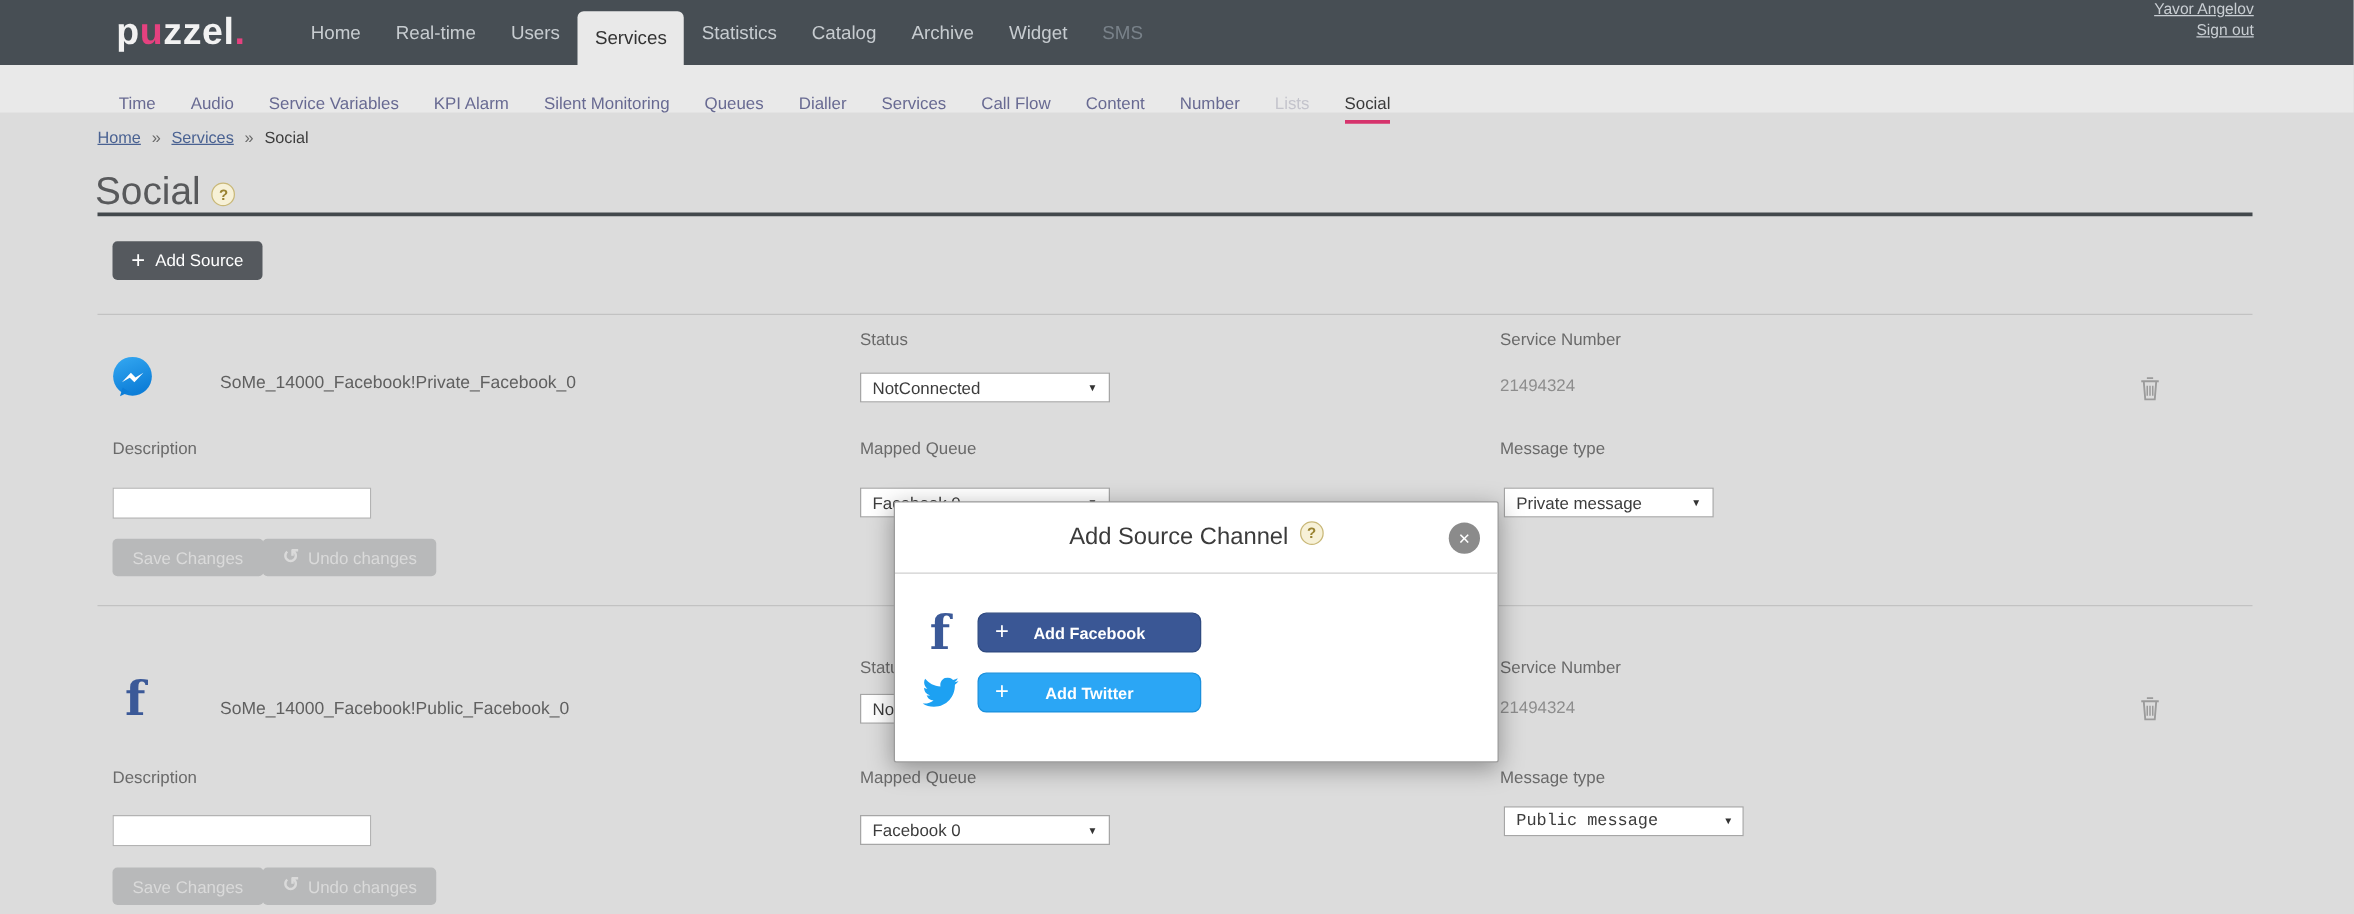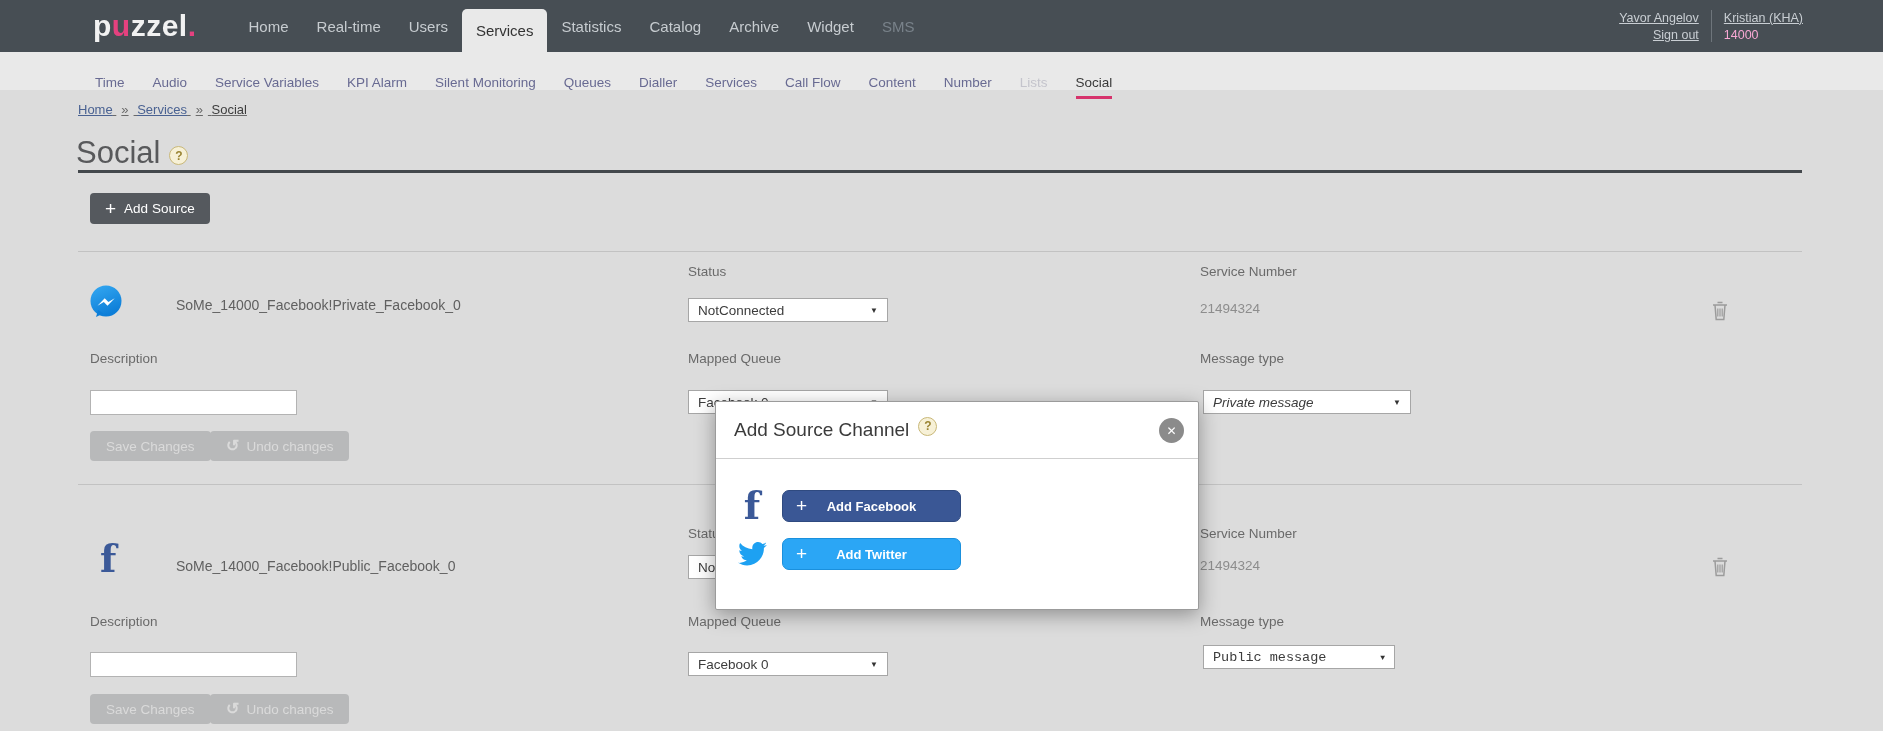--- a/index.html
+++ b/index.html
@@ -13,39 +13,39 @@
   .logo { margin-left:93px; display:flex; align-items:center;
           font-size:30px; font-weight:bold; color:#f2f2f2; letter-spacing:.5px; cursor:pointer; }
   .logo .pink { color:#e5417f; }
   .topnav { display:flex; margin-left:38px; align-items:stretch; }
   .nav-item { display:flex; align-items:center; padding:0 14px; font-size:15px;
               color:#c7ccd0; cursor:pointer; white-space:nowrap; }
   .nav-item.active { background:#e9e9e9; color:#333; border-radius:5px 5px 0 0;
                      align-self:flex-end; height:43px; }
   .nav-item.disabled { color:#79828a; cursor:default; }
   .topbar-user { margin-left:auto; margin-right:80px; display:flex; align-items:center;
-                 gap:12px; font-size:12.5px; color:#c9ced3; }
+                 gap:12px; font-size:12.5px; color:#c9ced3;flex-direction:column; }
   .user-col { display:flex; flex-direction:column; gap:3px; }
   .user-col.right-align { align-items:flex-end; }
   .user-link { text-decoration:underline; cursor:pointer; color:#c9ced3; }
   .user-plain { color:#f9a8d4; }
   .user-divider { width:1px; height:32px; background:#6e757b; }
 
   
   .subnav { position:absolute; top:52px; left:0; width:100%; height:38px;
             background:#e9e9e9; display:flex; align-items:flex-end; padding-left:95px; }
   .subnav-item { font-size:13.5px; color:#686a92; margin-right:28px; cursor:pointer;
                  position:relative; white-space:nowrap; }
   .subnav-item.disabled { color:#c4c4cc; cursor:default; }
   .subnav-item.active { color:#3a3a3a; }
   .subnav-item.active::after { content:""; position:absolute; left:0; right:0;
                                bottom:-9px; height:3px; background:#d6336c; }
 
   
-  .breadcrumb { position:absolute; left:78px; top:102px; font-size:13px; color:#6a6a6a;text-decoration:underline; }
+  .breadcrumb { position:absolute; left:78px; top:102px; font-size:13px; color:#6a6a6a; }
   .crumb-link { color:#4a6292; text-decoration:underline; cursor:pointer; }
   .crumb-sep { margin:0 5px; color:#6a6a6a; }
   .crumb-current { color:#3d3d3d; }
   .page-title { position:absolute; left:76px; top:114px; font-size:31px;
                 font-weight:400; color:#58595b; display:flex; align-items:center; }
   .help-icon { display:inline-flex; align-items:center; justify-content:center;
                width:19px; height:19px; border-radius:50%; background:#f7f1d7;
                border:1px solid #c9b878; color:#9a8433; font-size:12px; font-weight:bold;
                margin-left:9px; margin-top:6px; cursor:pointer; }
   .dark-hr { position:absolute; left:78px; width:1724px; top:170px; height:3px;
@@ -78,22 +78,22 @@
                cursor:pointer; padding:0; line-height:0; }
   .btn-gray { position:absolute; height:30px; background:#b8b9ba; color:#dadada;
               border:none; border-radius:4px; font-size:13.5px; padding:0 16px;
               display:flex; align-items:center; gap:7px; cursor:default; }
   .undo-glyph { font-size:16px; font-weight:bold; line-height:1; }
 
   
   .modal { position:absolute; left:715px; top:401px; width:484px; height:209px;
            background:#fff; border:1px solid #9b9b9b; border-radius:2px;
            box-shadow:0 5px 20px rgba(0,0,0,.35); z-index:100; }
-  .modal-header { height:57px; display:flex; align-items:center; padding:0 18px;
-                  border-bottom:1px solid #cfcfcf; position:relative; }
+  .modal-header { height:57px; display:flex; align-items:center; padding:0 4px;
+                  border-bottom:1px solid #cfcfcf; position:relative;justify-content:center; }
   .modal-title { font-size:19px; color:#3b3b3b; }
   .modal-header .help-icon { margin-top:-8px; }
   .modal-close { position:absolute; right:14px; top:16px; width:25px; height:25px;
                  border-radius:50%; background:#8b8b8b; color:#fff; border:none;
                  font-size:12px; display:flex; align-items:center; justify-content:center;
                  cursor:pointer; }
   .modal-body { padding:15px 18px 0 18px; }
   .modal-prompt { font-size:12.5px; color:#444; }
   .source-option { display:flex; align-items:center; margin-top:13px; }
   .option-icon { width:36px; display:flex; justify-content:center; align-items:center; }
@@ -211,21 +211,21 @@
 
     <span class="lbl" style="left:90px; top:100px;">Description</span>
     <span class="lbl" style="left:688px; top:100px;">Mapped Queue</span>
     <span class="lbl" style="left:1200px; top:100px;">Message type</span>
 
     <input class="txt-input" style="left: 90px; top: 139px;" value="">
     <div class="sel" style="left:688px; top:139px;">
       <span>Facebook 0</span>
       <span class="arrow">▼</span>
     </div>
-    <div class="sel" style="left:1203px; top:139px; width:208px;font-style:italic;">
+    <div class="sel" style="left:1203px; top:139px; width:168px;">
       <span>Private message</span>
       <span class="arrow">▼</span>
     </div>
 
     <button class="btn-gray" style="left:90px; top:180px;">
       <span>Save Changes</span>
     </button>
     <button class="btn-gray" style="left:210px; top:180px;">
       <span class="undo-glyph">↺</span>
       <span>Undo changes</span>

